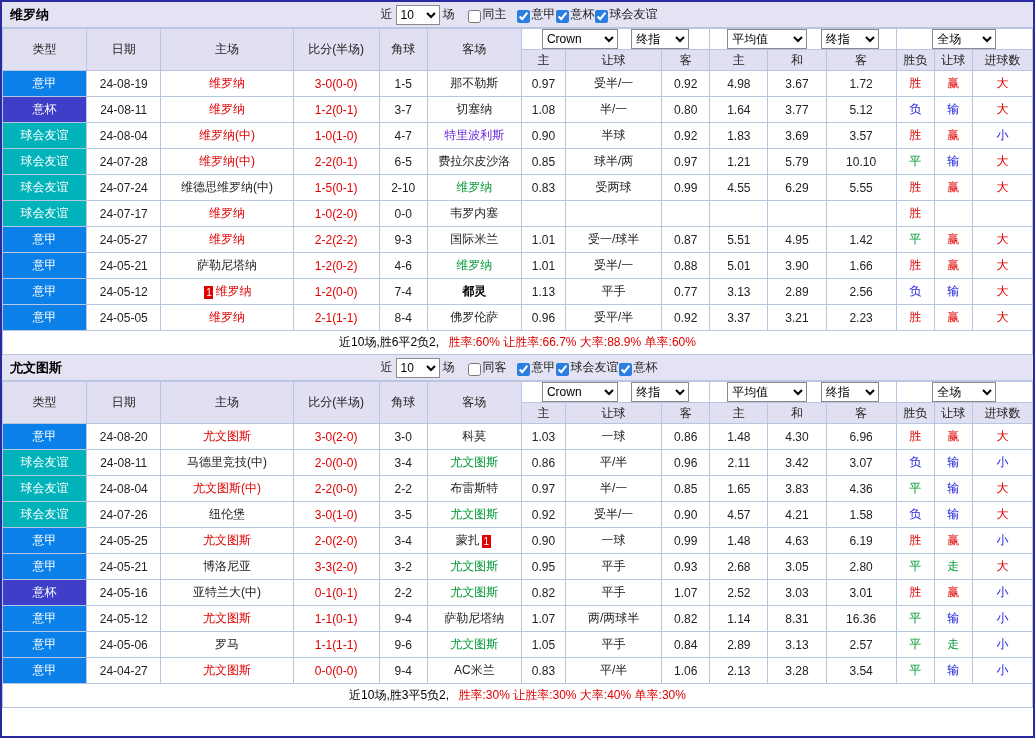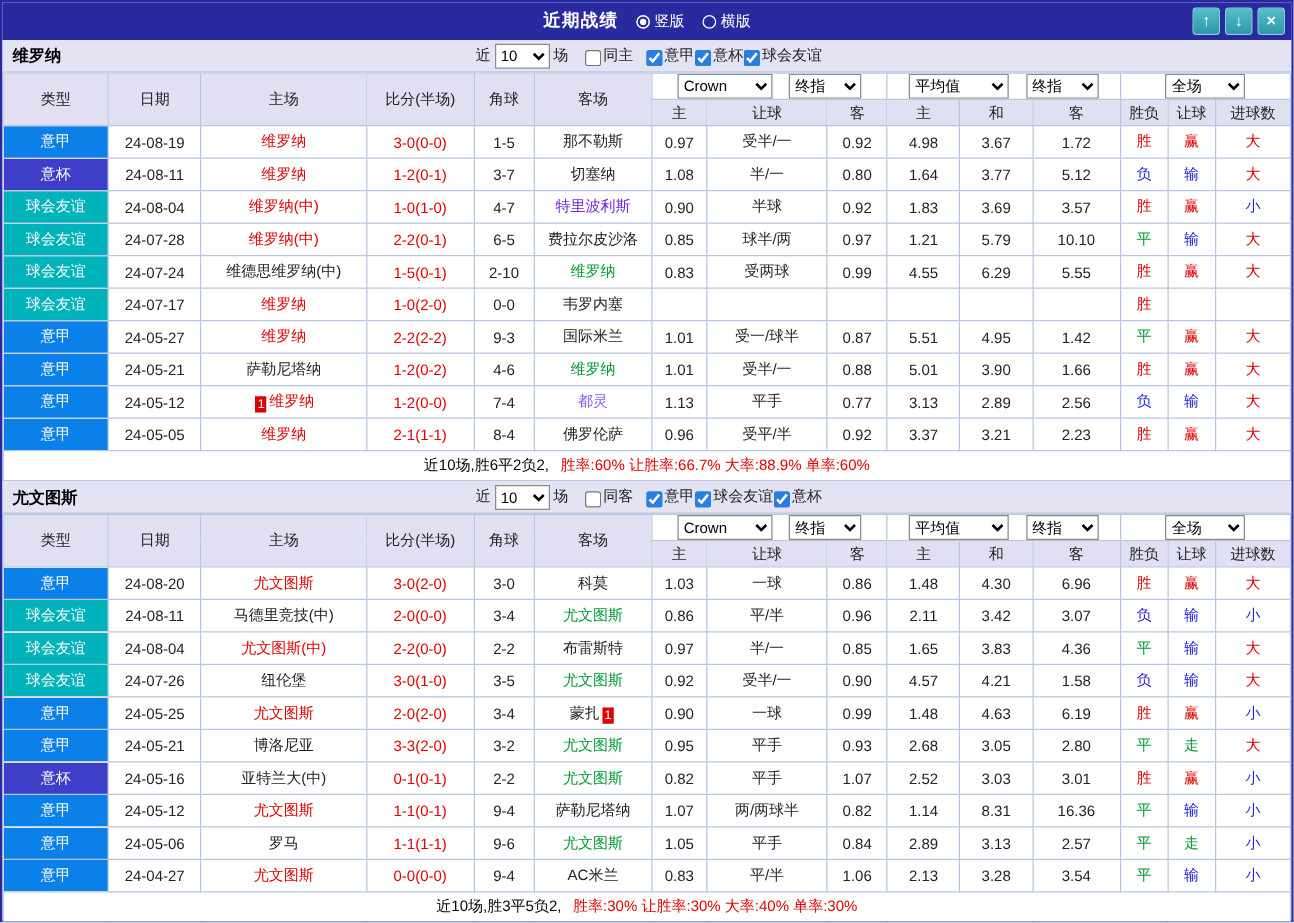--- a/index.html
+++ b/index.html
@@ -37,36 +37,20 @@
   tfoot td{height:24px;background:#fff;text-align:center;}
   .sum-rec{color:#000000;margin-right:6px;}
   .sum-stats{color:#e00000;}
   .red-card{display:inline-block;background:#e00000;color:#fff;width:9px;height:13px;font-size:10px;line-height:13px;margin:0 2px;vertical-align:-1px;}
 </style>
 </head>
 <body>
 
 <div class="widget">
 
-  <div class="titlebar">
-    <span class="tb-title">近期战绩</span>
-    <label class="radio-opt">
-      <input type="radio" name="layout" checked="" style="">
-      <span>竖版</span>
-    </label>
-    <label class="radio-opt">
-      <input type="radio" name="layout" style="">
-      <span>横版</span>
-    </label>
-    <div class="win-btns">
-      <div class="win-btn">↑</div>
-      <div class="win-btn">↓</div>
-      <div class="win-btn">×</div>
-    </div>
-  </div>
 
   <div class="section-bar">
     <span class="team-name">维罗纳</span>
     <div class="filters">
       <span class="lbl">近</span>
       <select class="num-select"><option>10</option></select>
       <span class="lbl">场</span>
       <label class="cb gap">
         <input type="checkbox" style="">
         <span>同主</span>
@@ -272,21 +256,21 @@
           <td style="color: rgb(224, 0, 0);">胜</td>
           <td style="color: rgb(224, 0, 0);">赢</td>
           <td style="color: rgb(224, 0, 0);">大</td>
         </tr>
         <tr>
           <td class="league" style="background: rgb(11, 128, 232);">意甲</td>
           <td>24-05-12</td>
           <td><span class="red-card">1</span><span style="color: rgb(224, 0, 0);">维罗纳</span></td>
           <td class="score">1-2(0-0)</td>
           <td>7-4</td>
-          <td><span style="color: #8b5cf6;">都灵</span></td>
+          <td><span style="color: #000000; font-weight: bold;">都灵</span></td>
           <td>1.13</td>
           <td>平手</td>
           <td>0.77</td>
           <td>3.13</td>
           <td>2.89</td>
           <td>2.56</td>
           <td style="color: rgb(34, 34, 221);">负</td>
           <td style="color: rgb(34, 34, 221);">输</td>
           <td style="color: rgb(224, 0, 0);">大</td>
         </tr>

